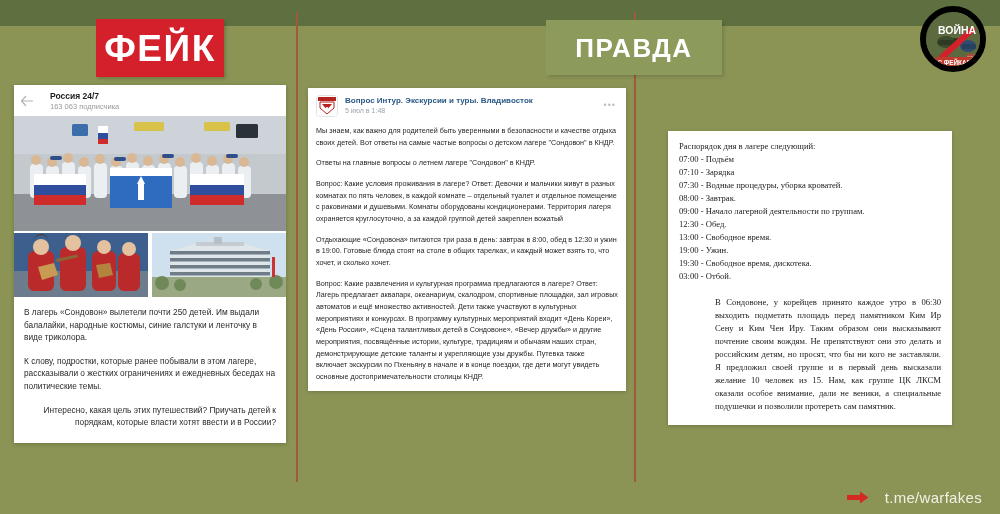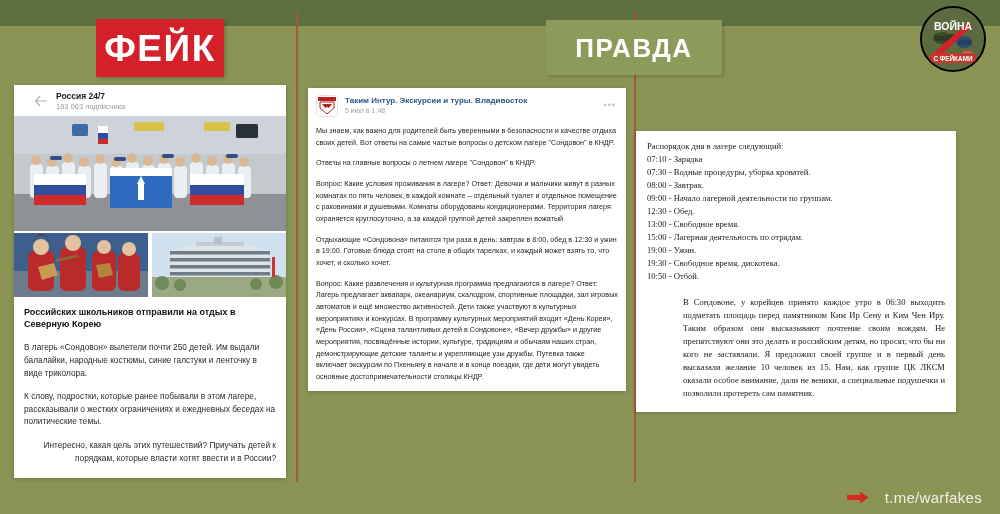--- a/index.html
+++ b/index.html
@@ -77,21 +77,21 @@
   .divider-1 { left: 296px; }
   .divider-2 { left: 634px; }
 
   
   .logo {
     position: absolute;
     right: 14px; top: 6px;
     width: 66px; height: 66px;
     border-radius: 50%;
     background: #5c6a3f;
-    border: 2px solid #000000;
+    border: 6px solid #000000;
     overflow: hidden;
   }
   .logo svg { display: block; }
 
   
   .watermark {
     position: absolute;
     right: 18px; bottom: 8px;
     display: flex;
     align-items: center;
@@ -108,22 +108,22 @@
   .panel-left {
     position: absolute;
     left: 14px; top: 85px;
     width: 272px;
     background: #ffffff;
     box-shadow: 0 1px 4px rgba(0,0,0,.22);
   }
   .tg-head {
     display: flex;
     align-items: center;
-    gap: 8px;
-    padding: 6px 8px 5px 20px;
+    gap: 16px;
+    padding: 6px 8px 5px 6px;
     background: #ffffff;
   }
   .tg-back {
     width: 14px; height: 14px;
     flex: 0 0 14px;
     opacity: .55;
   }
   .tg-titles { display: flex; flex-direction: column; gap: 1px; }
   .tg-name {
     font-size: 8.5px;
@@ -221,22 +221,22 @@
     font-size: 7.2px;
     color: #1f1f1f;
     line-height: 1.62;
     margin-bottom: 9px;
   }
   .vk-text p:last-child { margin-bottom: 0; }
 
   
   .panel-right {
     position: absolute;
-    left: 636px; top: 131px;
-    width: 320px;
+    left: 668px; top: 131px;
+    width: 284px;
     background: #ffffff;
     box-shadow: 0 1px 4px rgba(0,0,0,.2);
     padding: 9px 11px 12px 11px;
     font-family: "Liberation Serif", "DejaVu Serif", serif;
   }
   .sch-title {
     font-size: 8.6px;
     color: #1a1a1a;
     line-height: 1.5;
   }
@@ -423,62 +423,61 @@
             <circle cx="28" cy="52" r="6"></circle>
           <circle cx="104" cy="51" r="6"></circle>
             <circle cx="124" cy="49" r="7"></circle>
         </g>
         <rect x="120" y="24" width="3" height="20" fill="#cc3333"></rect>
       </svg>
     </div>
   </div>
 
   <div class="tg-body">
-    <div class="tg-headline">Российских школьников отправили на отдых в Северную Корею</div>
     <p class="tg-para">В лагерь «Сондовон» вылетели почти 250 детей. Им выдали балалайки, народные костюмы, синие галстуки и ленточку в виде триколора.</p>
     <p class="tg-para">К слову, подростки, которые ранее побывали в этом лагере, рассказывали о жестких ограничениях и ежедневных беседах на политические темы.</p>
     <p class="tg-para">Интересно, какая цель этих путешествий? Приучать детей к порядкам, которые власти хотят ввести и в России?</p>
   </div>
 </div>
 
 <div class="panel-mid">
   <div class="vk-head">
     <div class="vk-avatar">
       <svg width="20" height="20" viewBox="0 0 20 20">
         <rect width="20" height="20" fill="#ffffff"></rect>
         <rect x="1" y="1" width="18" height="4" fill="#b4231f"></rect>
         <path d="M3 6 L17 6 L17 12 L10 18 L3 12 Z" fill="#ffffff" stroke="#b4231f" stroke-width="1"></path>
         <path d="M5 8 L15 8 L10 14 Z" fill="#b4231f"></path>
         <circle cx="10" cy="12.5" r="1.6" fill="#ffffff"></circle>
       </svg>
     </div>
     <div class="vk-meta">
-      <span class="vk-name">Таким Интур. Экскурсии и туры. Владивосток</span>
+      <span class="vk-name">Вопрос Интур. Экскурсии и туры. Владивосток</span>
       <span class="vk-date">5 июл в 1:48</span>
     </div>
     <span class="vk-dots">•••</span>
   </div>
 
   <div class="vk-text">
     <p>Мы знаем, как важно для родителей быть уверенными в безопасности и качестве отдыха своих детей. Вот ответы на самые частые вопросы о детском лагере "Сондовон" в КНДР.</p>
     <p>Ответы на главные вопросы о летнем лагере "Сондовон" в КНДР.</p>
     <p>Вопрос: Какие условия проживания в лагере? Ответ: Девочки и мальчики живут в разных комнатах по пять человек, в каждой комнате – отдельный туалет и отдельное помещение с раковинами и душевыми. Комнаты оборудованы кондиционерами. Территория лагеря охраняется круглосуточно, а за каждой группой детей закреплен вожатый</p>
     <p>Отдыхающие «Сондовона» питаются три раза в день: завтрак в 8:00, обед в 12:30 и ужин в 19:00. Готовые блюда стоят на столе в общих тарелках, и каждый может взять то, что хочет, и сколько хочет.</p>
     <p>Вопрос: Какие развлечения и культурная программа предлагаются в лагере? Ответ: Лагерь предлагает аквапарк, океанариум, скалодром, спортивные площадки, зал игровых автоматов и ещё множество активностей. Дети также участвуют в культурных мероприятиях и конкурсах. В программу культурных мероприятий входит «День Кореи», «День России», «Сцена талантливых детей в Сондовоне», «Вечер дружбы» и другие мероприятия, посвящённые истории, культуре, традициям и обычаям наших стран, демонстрирующие детские таланты и укрепляющие узы дружбы. Путевка также включает экскурсии по Пхеньяну в начале и в конце поездки, где дети могут увидеть основные достопримечательности столицы КНДР.</p>
   </div>
 </div>
 
 <div class="panel-right">
   <div class="sch-title">Распорядок дня в лагере следующий:</div>
   <ul class="sch-list">
+    <li class="sch-item">07:00 - Подъём</li>
     <li class="sch-item">07:10 - Зарядка</li>
     <li class="sch-item">07:30 - Водные процедуры, уборка кроватей.</li>
     <li class="sch-item">08:00 - Завтрак.</li>
     <li class="sch-item">09:00 - Начало лагерной деятельности по группам.</li>
     <li class="sch-item">12:30 - Обед.</li>
     <li class="sch-item">13:00 - Свободное время.</li>
-    <li class="sch-item">15:00 - Лагерная деятельность по отрядам.</li>
     <li class="sch-item">19:00 - Ужин.</li>
     <li class="sch-item">19:30 - Свободное время, дискотека.</li>
-    <li class="sch-item">10:50 - Отбой.</li>
+    <li class="sch-item">03:00 - Отбой.</li>
   </ul>
   <p class="sch-note">В Сондовоне, у корейцев принято каждое утро в 06:30 выходить подметать площадь перед памятником Ким Ир Сену и Ким Чен Иру. Таким образом они высказывают почтение своим вождям. Не препятствуют они это делать и российским детям, но просят, что бы ни кого не заставляли. Я предложил своей группе и в первый день высказали желание 10 человек из 15. Нам, как группе ЦК ЛКСМ оказали особое внимание, дали не веники, а специальные подушечки и позволили протереть сам памятник.</p>
 </div>
 
 </body></html>

